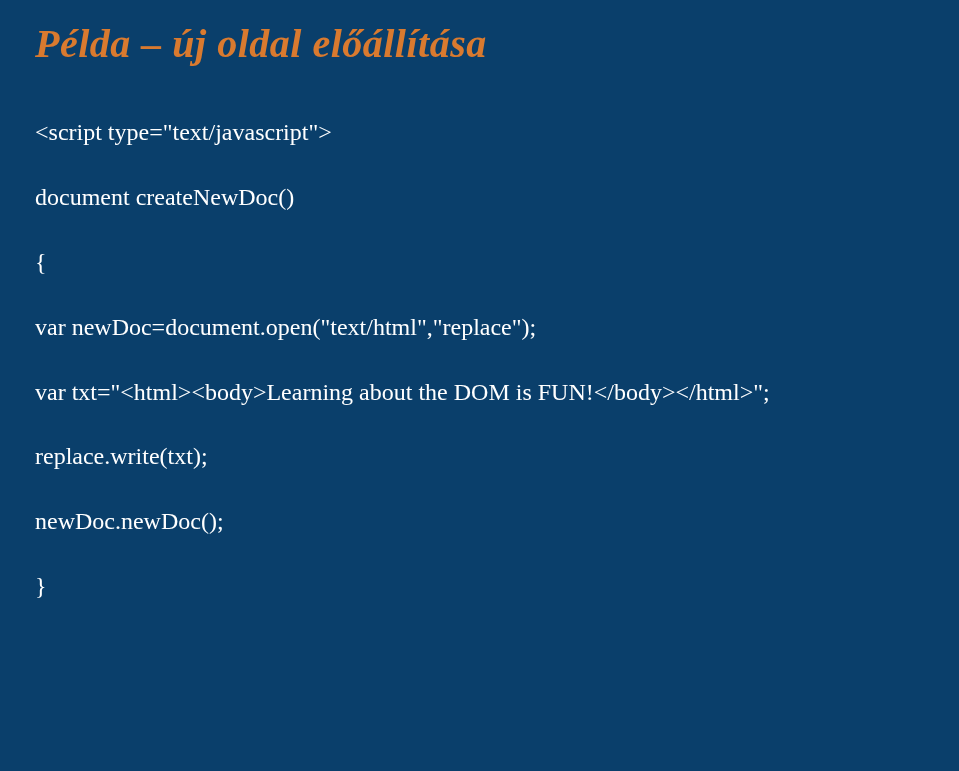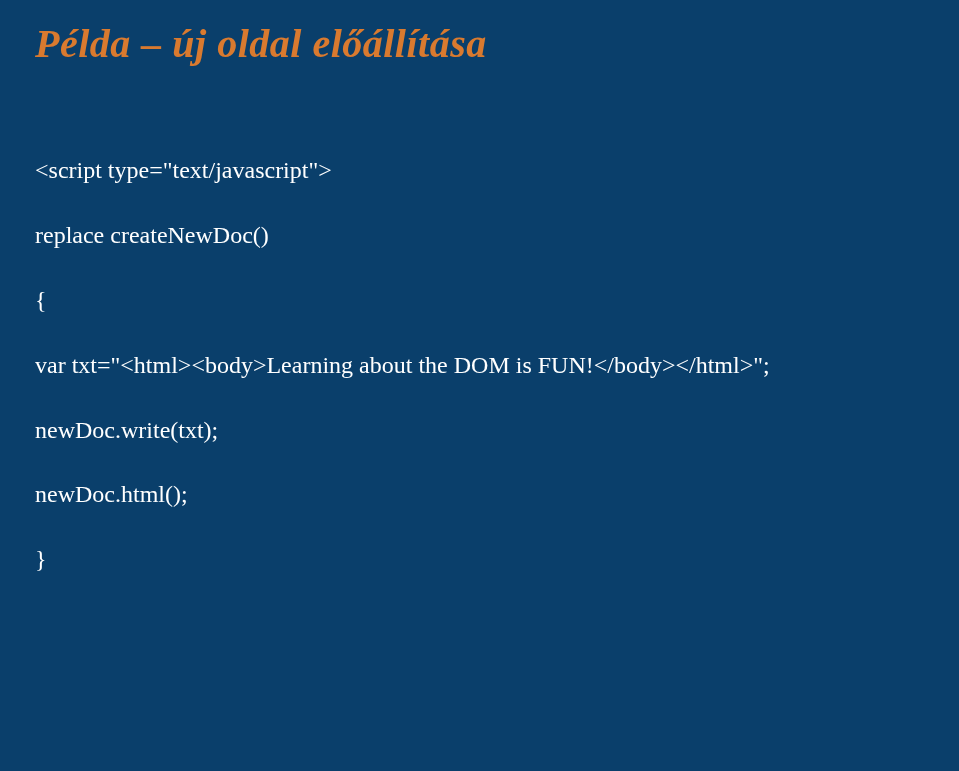--- a/index.html
+++ b/index.html
@@ -13,43 +13,44 @@
     background-color: #0a3f6b;
     font-family: "Times New Roman", Times, serif;
     padding: 20px 35px;
     overflow: hidden;
   }
   .title {
     color: #d97a2f;
     font-size: 40px;
     font-weight: bold;
     font-style: italic;
-    margin-bottom: 55px;
+    margin-bottom: 17px;
     letter-spacing: 0.5px;
   }
   .code-block {
     color: #ffffff;
     font-size: 24px;
     line-height: 1.35;
     white-space: pre;
     font-family: "Times New Roman", Times, serif;
   }
 </style>
 </head>
 <body>
 
 <h1 class="title">Példa – új oldal előállítása</h1>
 
 <div class="code-block">
 <div>&lt;script type="text/javascript"&gt;</div>
-<div>replace createNewDoc()</div>
+<div>document createNewDoc()</div>
 <div>{</div>
+<div>var newDoc=document.open("text/html","replace");</div>
 <div>var txt="&lt;html&gt;&lt;body&gt;Learning about the DOM is FUN!&lt;/body&gt;&lt;/html&gt;";</div>
-<div>newDoc.write(txt);</div>
-<div>newDoc.html();</div>
+<div>replace.write(txt);</div>
+<div>newDoc.newDoc();</div>
 <div>}</div>
 
 
 
 
 
 
 
 
 

